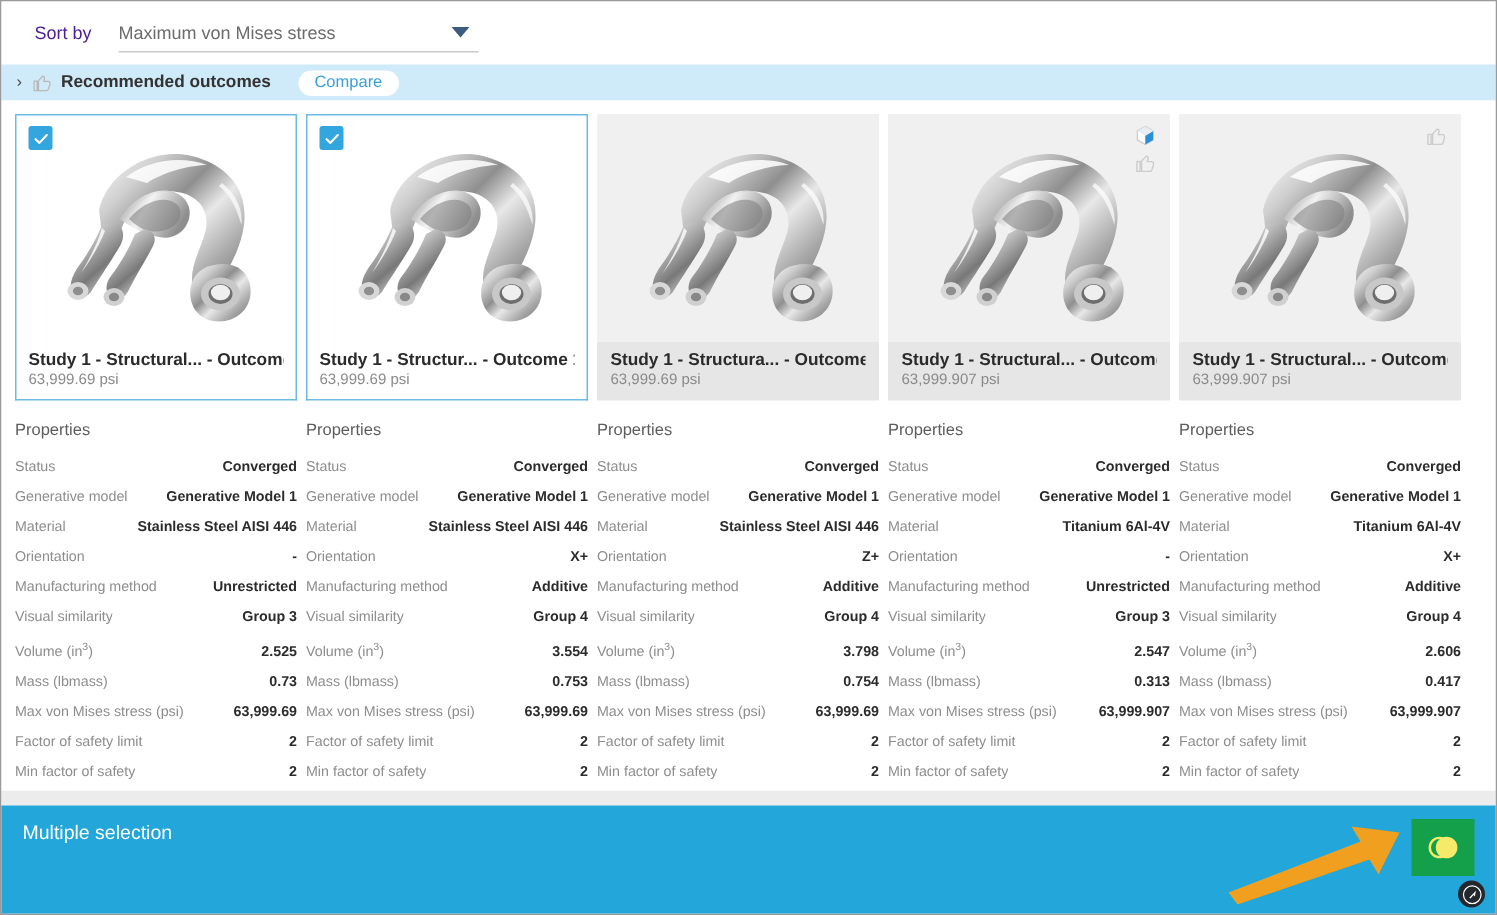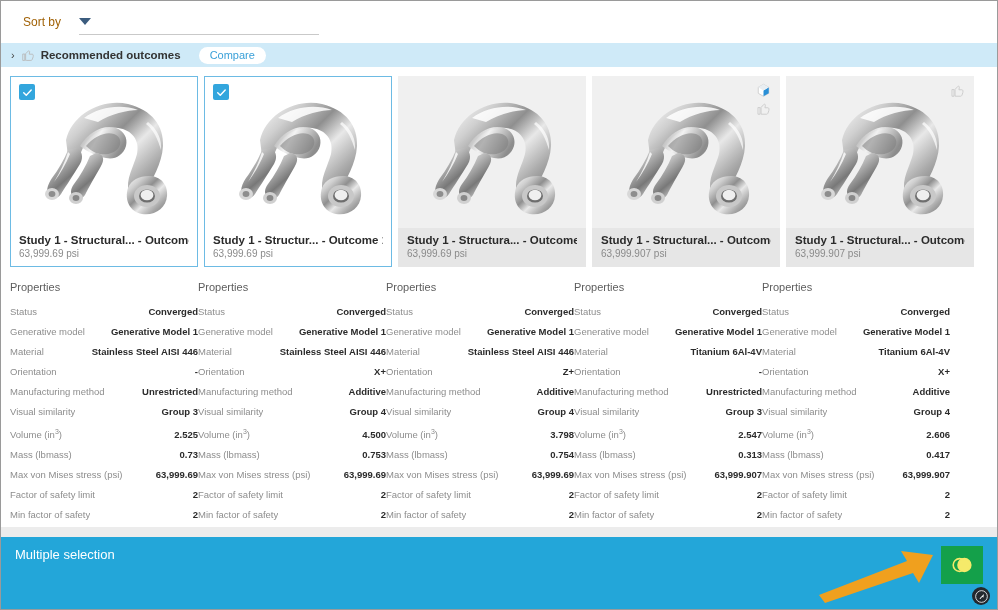--- a/index.html
+++ b/index.html
@@ -22,21 +22,21 @@
   .sortbar {
     height: 42px;
     display: flex;
     align-items: center;
     padding: 0 0 0 22px;
     background: #ffffff;
     flex: 0 0 auto;
   }
   .sort-label {
     font-size: 12px;
-    color: #a16207;
+    color: #4c1d95;
     margin-right: 18px;
     white-space: nowrap;
   }
   .sort-select {
     position: relative;
     width: 240px;
     height: 26px;
     border-bottom: 1px solid #c9c9c9;
     display: flex;
     align-items: center;
@@ -174,20 +174,21 @@
   .card-sub {
     font-size: 10px;
     color: #8a8a8a;
     line-height: 13px;
   }
 
   
   .props-row {
     display: flex;
     padding: 0 9px;
+    gap: 6px;
     margin-top: 14px;
   }
   .props-col {
     width: 188px;
     flex: 0 0 188px;
   }
   .props-head {
     font-size: 11px;
     color: #5d5d5d;
     margin-bottom: 9px;
@@ -265,20 +266,21 @@
   }
 </style>
 </head>
 <body>
 
 <div id="app">
 
   <div class="sortbar">
     <span class="sort-label">Sort by</span>
     <div class="sort-select">
+      <span class="sort-value">Maximum von Mises stress</span>
       <span class="caret"></span>
     </div>
   </div>
 
   <div class="recbar">
     <span class="rec-chevron">›</span>
     <span class="thumb-icon">
       <svg viewBox="0 0 16 16" width="14" height="14">
         <path d="M6.2 14.2h5.1c.7 0 1.3-.4 1.5-1l1.1-3.1c.1-.2.1-.4.1-.5V8.2c0-.6-.5-1.1-1.1-1.1H9.4l.5-2.6c0-.2 0-.4-.1-.6l-.5-.6c-.2-.2-.6-.2-.8 0L5.3 6.6v7.6zM2 14.2h2.3V6.9H2v7.3z" fill="none" stroke="#b9b9b9" stroke-width="1"></path>
       </svg>
@@ -720,21 +722,21 @@
           <div class="prop">
         <span class="prop-k">Manufacturing method</span>
         <span class="prop-v">Additive</span>
       </div>
           <div class="prop">
         <span class="prop-k">Visual similarity</span>
         <span class="prop-v">Group 4</span>
       </div>
           <div class="prop">
         <span class="prop-k">Volume (in<sup>3</sup>)</span>
-        <span class="prop-v">4.500</span>
+        <span class="prop-v">3.554</span>
       </div>
           <div class="prop">
         <span class="prop-k">Mass (lbmass)</span>
         <span class="prop-v">0.753</span>
       </div>
           <div class="prop">
         <span class="prop-k">Max von Mises stress (psi)</span>
         <span class="prop-v">63,999.69</span>
       </div>
           <div class="prop">

